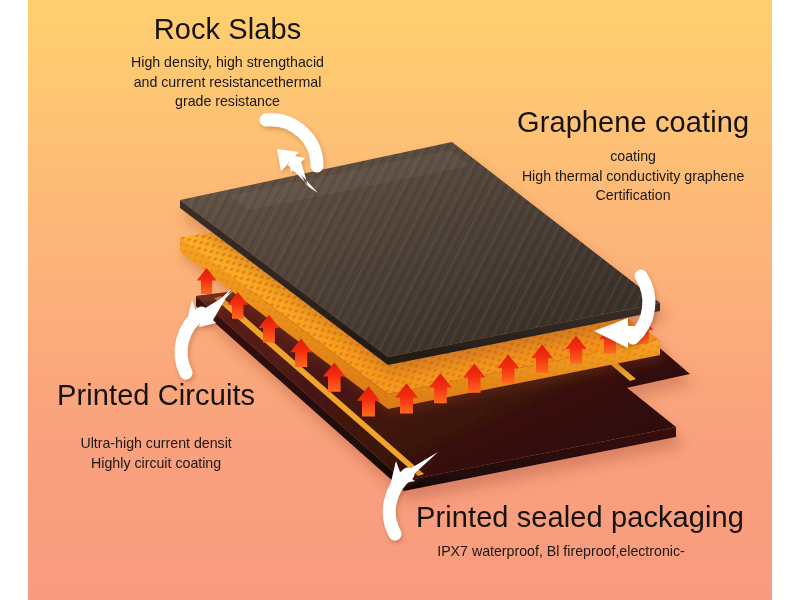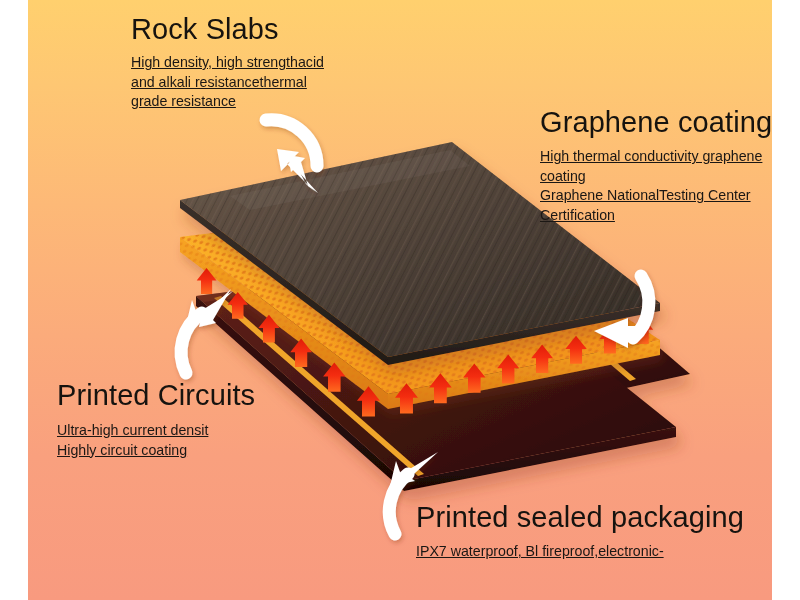--- a/index.html
+++ b/index.html
@@ -13,20 +13,21 @@
     height: 600px;
     overflow: hidden;
     font-family: "Liberation Sans", sans-serif;
   }
 
   #stage {
     position: relative;
     width: 800px;
     height: 428px;
     background: #ffffff;
+    text-align: center;
   }
 
   
   #backdrop {
     position: absolute;
     left: 28px;
     top: 0;
     width: 744px;
     height: 600px;
     background: linear-gradient(180deg,
@@ -65,30 +66,30 @@
     line-height: 19.5px;
     font-weight: 400;
     color: #1b1714;
     margin-top: 7px;
     max-width: 260px;
   }
 
   #callout-rock      { left: 131px; top: 12px; }
   #callout-rock .body{ max-width: 222px; }
 
-  #callout-graphene  { left: 517px; top: 105px; margin-left: 23px; }
+  #callout-graphene  { left: 517px; top: 105px; }
   #callout-graphene .body { max-width: 252px; margin-top: 8px; }
 
   #callout-circuits  { left: 57px;  top: 378px; }
-  #callout-circuits .body { max-width: 240px; margin-top: 9px; }
+  #callout-circuits .body { max-width: 240px; margin-top: 22px; }
 
   #callout-package   { left: 416px; top: 500px; }
   #callout-package .body { max-width: 290px; margin-top: 8px; }
 
-  .line { display: block; text-decoration: underline; }
+  .line { display: block; }
 </style>
 </head>
 <body>
 
 <div id="stage">
 
   <div id="backdrop"></div>
 
   <svg id="artwork" viewBox="0 0 800 600">
     <defs>
@@ -273,31 +274,30 @@
     <g filter="url(#arrowShadow)">
       <path d="M 395,534 A 47 47 0 0 1 408,474" fill="none" stroke="#ffffff" stroke-width="13" stroke-linecap="round"></path>
       <path d="M 438,452 L 404,483 L 396,461 L 390,486 L 415,481 L 403,473 Z" fill="#ffffff"></path>
     </g>
   </svg>
 
   <div class="callout" id="callout-rock">
     <div class="title">Rock Slabs</div>
     <div class="body">
       <span class="line">High density, high strengthacid</span>
-      <span class="line">and alkali resistancethermal</span>
+      <span class="line">and current resistancethermal</span>
       <span class="line">grade resistance</span>
     </div>
   </div>
 
   <div class="callout" id="callout-graphene">
     <div class="title">Graphene coating</div>
     <div class="body">
+      <span class="line">coating</span>
       <span class="line">High thermal conductivity graphene</span>
-      <span class="line">coating</span>
-      <span class="line">Graphene NationalTesting Center</span>
       <span class="line">Certification</span>
     </div>
   </div>
 
   <div class="callout" id="callout-circuits">
     <div class="title">Printed Circuits</div>
     <div class="body">
       <span class="line">Ultra-high current densit</span>
       <span class="line">Highly circuit coating</span>
     </div>

